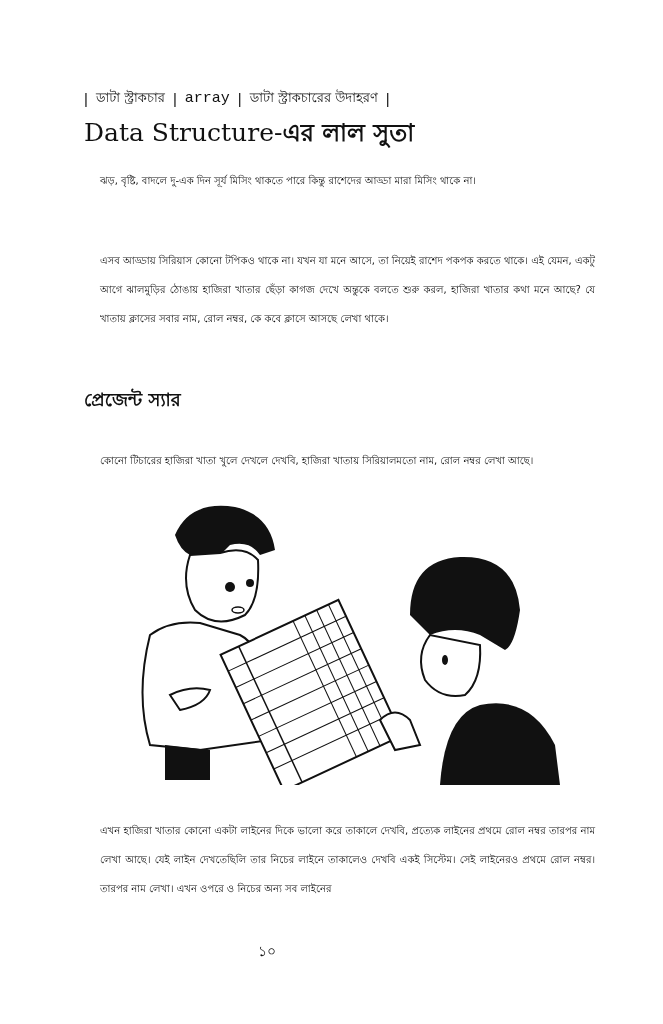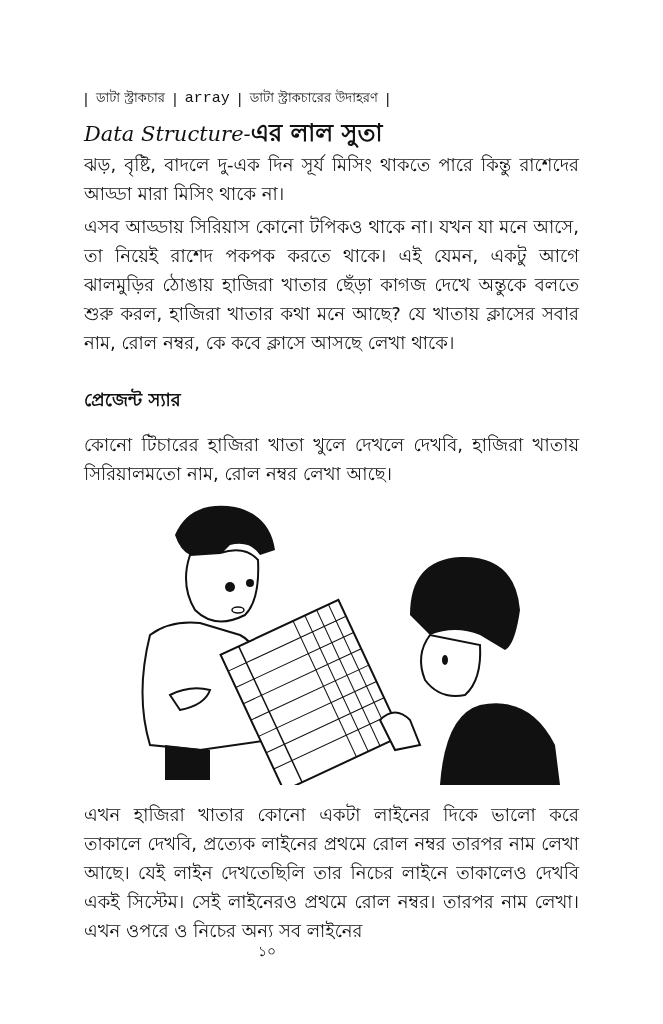--- a/index.html
+++ b/index.html
@@ -4,22 +4,22 @@
   <style>
     html, body { margin: 0; padding: 0; background: #ffffff; }
     body { width: 663px; height: 1024px; position: relative; overflow: hidden;
       font-family: "DejaVu Sans", sans-serif; color: #111; }
     .breadcrumb { position: absolute; left: 84px; top: 88px; font-size: 13px; color: #111;
       display: flex; align-items: center; gap: 8px; white-space: nowrap; }
     .breadcrumb .sep { font-family: "Liberation Sans", sans-serif; font-size: 15px; }
     .breadcrumb .latin { font-family: Liberation Mono, monospace; font-size: 15px; }
     .title { position: absolute; left: 84px; top: 114px; margin: 0; font-size: 24px; font-weight: bold;
       white-space: nowrap; }
-    .title .latin { font-family: "DejaVu Serif", serif; font-weight: normal; font-size: 21px; font-style: italic; }
-    .para { position: absolute; left: 84px; width: 495px; margin: 0; font-size: 18px; line-height: 29px;
+    .title .latin { font-family: "DejaVu Serif", serif; font-weight: normal; font-size: 25px; }
+    .para { position: absolute; left: 84px; width: 495px; margin: 16px; font-size: 10px; line-height: 29px;
       text-align: justify; text-align-last: left; }
     .subhead { position: absolute; left: 84px; top: 386px; margin: 0; font-size: 18px; font-weight: bold; }
     .page-num { position: absolute; left: 0; width: 534px; top: 940px; text-align: center; font-size: 14px; }
     .illus { position: absolute; left: 110px; top: 495px; width: 455px; height: 290px; }
   </style>
 </head>
 <body>
 
 <div class="breadcrumb">
   <span class="sep">|</span>
@@ -27,21 +27,21 @@
   <span class="sep">|</span>
   <span class="latin">array</span>
   <span class="sep">|</span>
   <span>ডাটা স্ট্রাকচারের উদাহরণ</span>
   <span class="sep">|</span>
 </div>
 
 <h1 class="title"><span class="latin">Data Structure-</span><span>এর লাল সুতা</span></h1>
 
 <p class="para" style="top:150px">ঝড়, বৃষ্টি, বাদলে দু-এক দিন সূর্য মিসিং থাকতে পারে কিন্তু রাশেদের আড্ডা মারা মিসিং থাকে না।</p>
-<p class="para" style="top:212px">এসব আড্ডায় সিরিয়াস কোনো টপিকও থাকে না। যখন যা মনে আসে, তা নিয়েই রাশেদ পকপক করতে থাকে। এই যেমন, একটু আগে ঝালমুড়ির ঠোঙায় হাজিরা খাতার ছেঁড়া কাগজ দেখে অন্তুকে বলতে শুরু করল, হাজিরা খাতার কথা মনে আছে? যে খাতায় ক্লাসের সবার নাম, রোল নম্বর, কে কবে ক্লাসে আসছে লেখা থাকে।</p>
+<p class="para" style="top:230px">এসব আড্ডায় সিরিয়াস কোনো টপিকও থাকে না। যখন যা মনে আসে, তা নিয়েই রাশেদ পকপক করতে থাকে। এই যেমন, একটু আগে ঝালমুড়ির ঠোঙায় হাজিরা খাতার ছেঁড়া কাগজ দেখে অন্তুকে বলতে শুরু করল, হাজিরা খাতার কথা মনে আছে? যে খাতায় ক্লাসের সবার নাম, রোল নম্বর, কে কবে ক্লাসে আসছে লেখা থাকে।</p>
 
 <h2 class="subhead">প্রেজেন্ট স্যার</h2>
 <p class="para" style="top:430px">কোনো টিচারের হাজিরা খাতা খুলে দেখলে দেখবি, হাজিরা খাতায় সিরিয়ালমতো নাম, রোল নম্বর লেখা আছে।</p>
 
 <div class="illus">
   <svg width="455" height="290" viewBox="0 0 455 290">
 
     <path d="M65 40 Q80 5 125 12 Q160 20 165 55 L150 60 Q140 45 120 50 L95 75 L80 60 Q70 55 65 40 Z" fill="#111"></path>
 
     <path d="M80 60 Q70 90 85 115 Q105 135 135 120 Q150 105 148 65 Q135 50 110 58 Z" fill="#fff" stroke="#111" stroke-width="2"></path>

